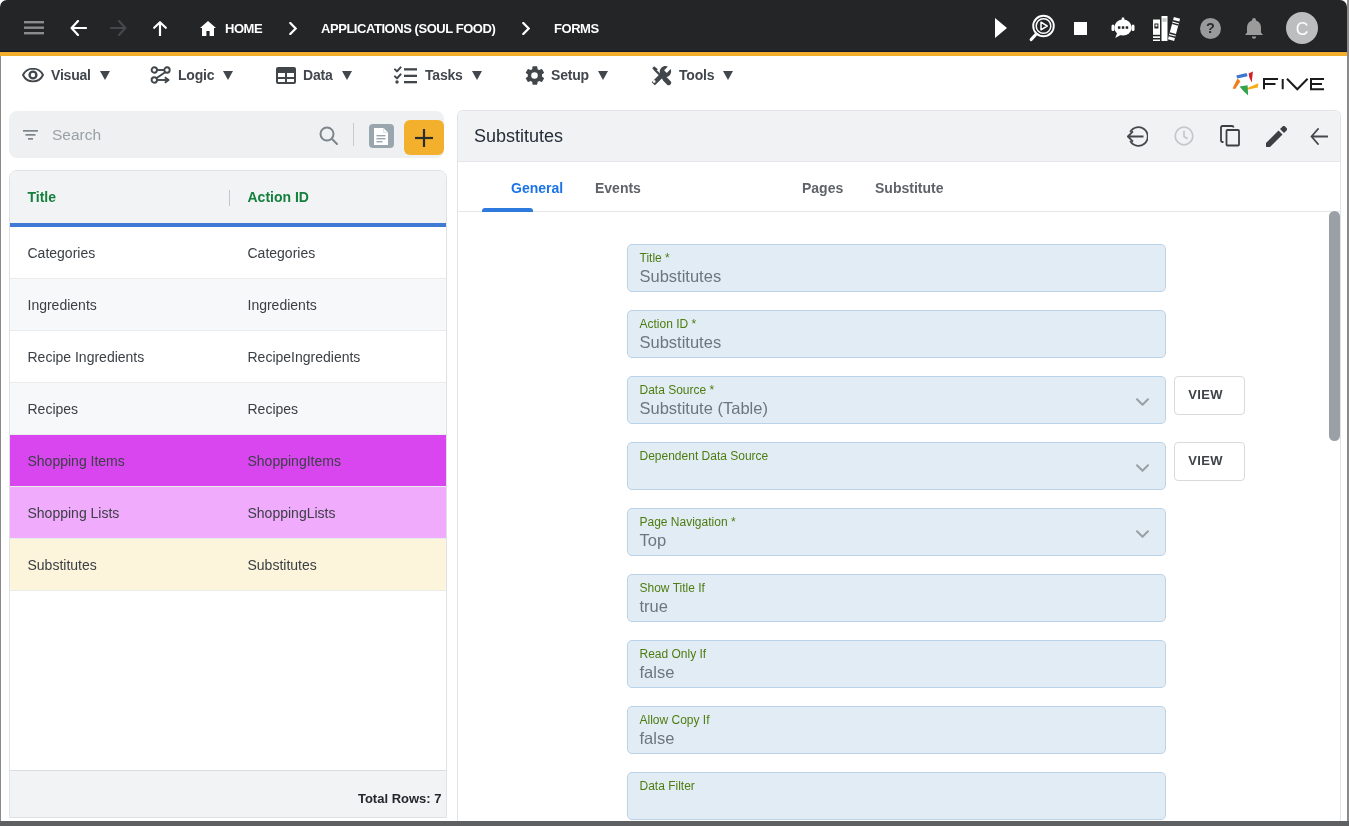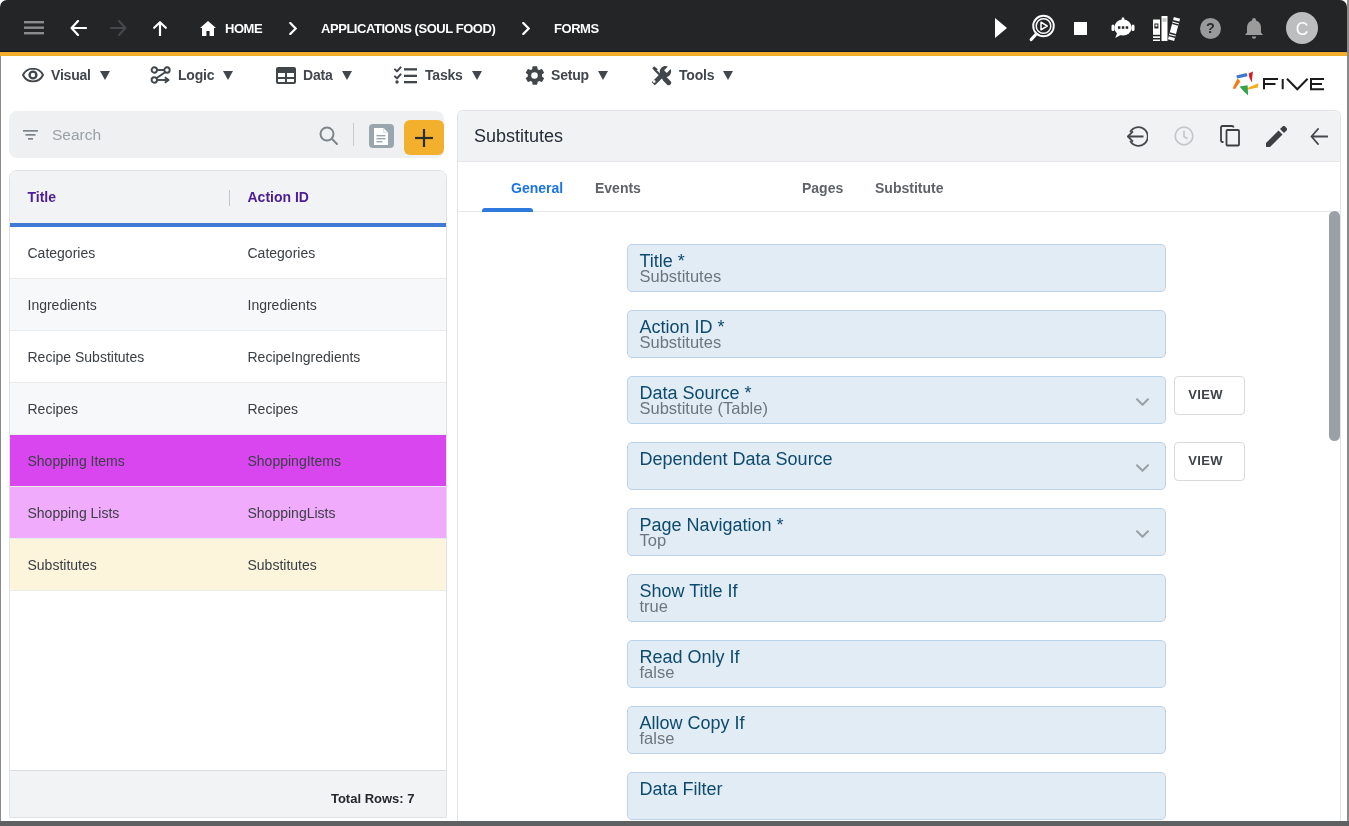--- a/index.html
+++ b/index.html
@@ -35,47 +35,47 @@
 #docbtn { position:absolute; left:368.5px; top:124px; width:25px; height:24px; background:#9aa6ae;
   border-radius:4px; display:flex; align-items:center; justify-content:center; }
 #plusbtn { position:absolute; left:404px; top:120px; width:40px; height:35px; background:#F2B02C;
   border-radius:6px; display:flex; align-items:center; justify-content:center; }
 
 #lefttable { position:absolute; left:8.5px; top:170px; width:438px; height:648px;
   border:1px solid #dfe1e4; border-radius:8px 8px 0 0; background:#fff; }
 #thead { position:absolute; left:0; top:0; width:100%; height:56px; background:#f1f3f4;
   border-radius:8px 8px 0 0; border-bottom:4px solid #3f7ad4; }
 #thead .hcell { position:absolute; top:0; height:52px; display:flex; align-items:center;
-  font-size:14px; font-weight:bold; color:#4c1d95; }
+  font-size:14px; font-weight:bold; color:#15803d; }
 #coldiv { position:absolute; left:219px; top:19px; width:1.5px; height:16px; background:#c3c7cb; }
 .trow { position:absolute; left:0; width:436px; height:52px; border-bottom:1px solid #e9ebec; }
 .trow .c1 { position:absolute; left:18px; top:0; height:52px; display:flex; align-items:center;
   font-size:14px; color:#3b4045; }
 .trow .c2 { position:absolute; left:238px; top:0; height:52px; display:flex; align-items:center;
   font-size:14px; color:#3b4045; }
 #tfoot { position:absolute; left:0; bottom:0; width:436px; height:47px; background:#f1f3f5;
   border-top:1px solid #dadce0; display:flex; align-items:center; padding-top:8px; justify-content:flex-end;
-  font-size:13px; font-weight:bold; color:#24282c; padding-right:31px; }
+  font-size:13px; font-weight:bold; color:#24282c; padding-right:4px; }
 
 
 #rightpanel { position:absolute; left:457px; top:110px; width:884px; height:716px;
   border:1px solid #e1e3e6; border-bottom:none; border-radius:6px 6px 0 0; background:#fff; }
 #rptitle { position:absolute; left:16px; top:0; height:51px; display:flex; align-items:center;
   font-size:18px; color:#242d38; }
 #rphead { position:absolute; left:0; top:0; width:100%; height:51px; background:#f1f2f4; border-bottom:1px solid #e4e6e9; border-radius:6px 6px 0 0; }
 .hicon { position:absolute; top:12px; width:26px; height:26px; display:flex; align-items:center; justify-content:center; }
 #tabbar { position:absolute; left:0; top:52px; width:100%; height:48.5px; border-bottom:1px solid #e4e6e9; }
 .tab { position:absolute; top:2px; height:46px; display:flex; align-items:center;
   font-size:14px; font-weight:bold; color:#5f6368;margin-left:31px; }
 .tab.active { color:#1a73e8; }
 #tabline { position:absolute; left:24px; top:96.5px; width:51px; height:4px; background:#2f7ade; border-radius:3px 3px 0 0; }
 
 .field { position:absolute; left:169px; width:539px; height:48px; background:#e2ecf5;
   border:1px solid #bad3e9; border-radius:5px; }
-.field .lbl { position:absolute; left:11.5px; top:5.5px; font-size:18px; color:#0c4a6e; }
+.field .lbl { position:absolute; left:11.5px; top:5.5px; font-size:12px; color:#4d7c0f; }
 .field .val { position:absolute; left:11.5px; top:22px; font-size:16.5px; color:#6d767e; }
 .chev { position:absolute; right:16.5px; top:21px; width:13px; height:8px; }
 .viewbtn { position:absolute; left:716px; width:71px; height:39px; background:#fff;
   border:1px solid #d8dadd; border-radius:4px; display:flex; align-items:center; justify-content:center;
   padding:0 8px 3px 0; font-size:13px; font-weight:bold; color:#3f4347; letter-spacing:.3px; }
 
 #vscroll { position:absolute; left:871px; top:100px; width:11px; height:230px;
   background:#9aa0a6; border-radius:6px; }
 </style>
 </head>
@@ -321,21 +321,21 @@
     </div>
     <div class="trow" style="top:56px;background:#fff;">
         <div class="c1">Categories</div>
         <div class="c2">Categories</div>
       </div>
     <div class="trow" style="top:108px;background:#f7f8f9;">
         <div class="c1">Ingredients</div>
         <div class="c2">Ingredients</div>
       </div>
     <div class="trow" style="top:160px;background:#fff;">
-        <div class="c1">Recipe Substitutes</div>
+        <div class="c1">Recipe Ingredients</div>
         <div class="c2">RecipeIngredients</div>
       </div>
     <div class="trow" style="top:212px;background:#f7f8f9;">
         <div class="c1">Recipes</div>
         <div class="c2">Recipes</div>
       </div>
     <div class="trow" style="top:264px;background:#d946ef;">
         <div class="c1">Shopping Items</div>
         <div class="c2">ShoppingItems</div>
       </div>

